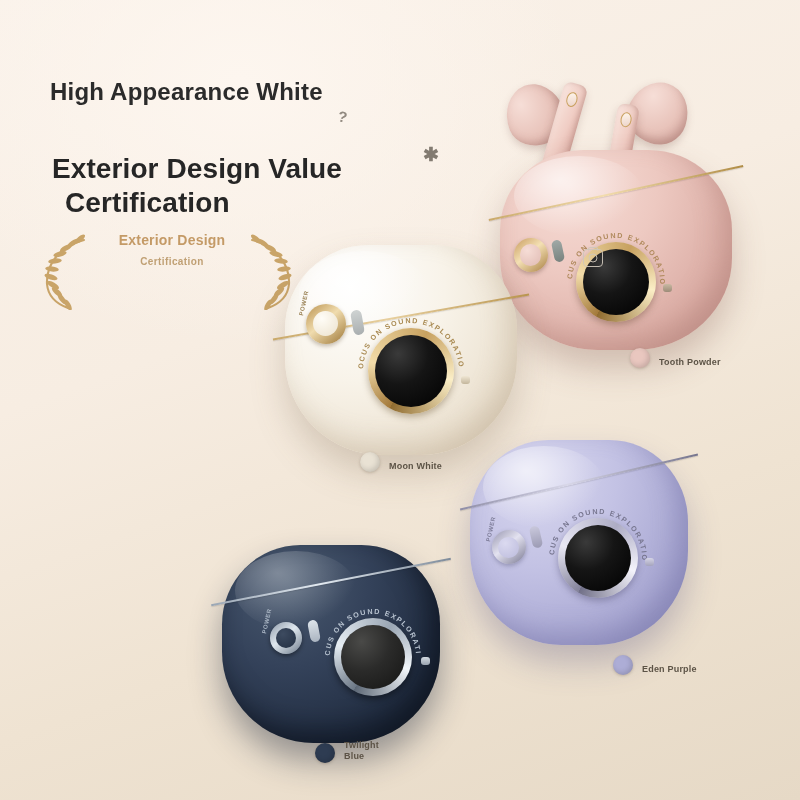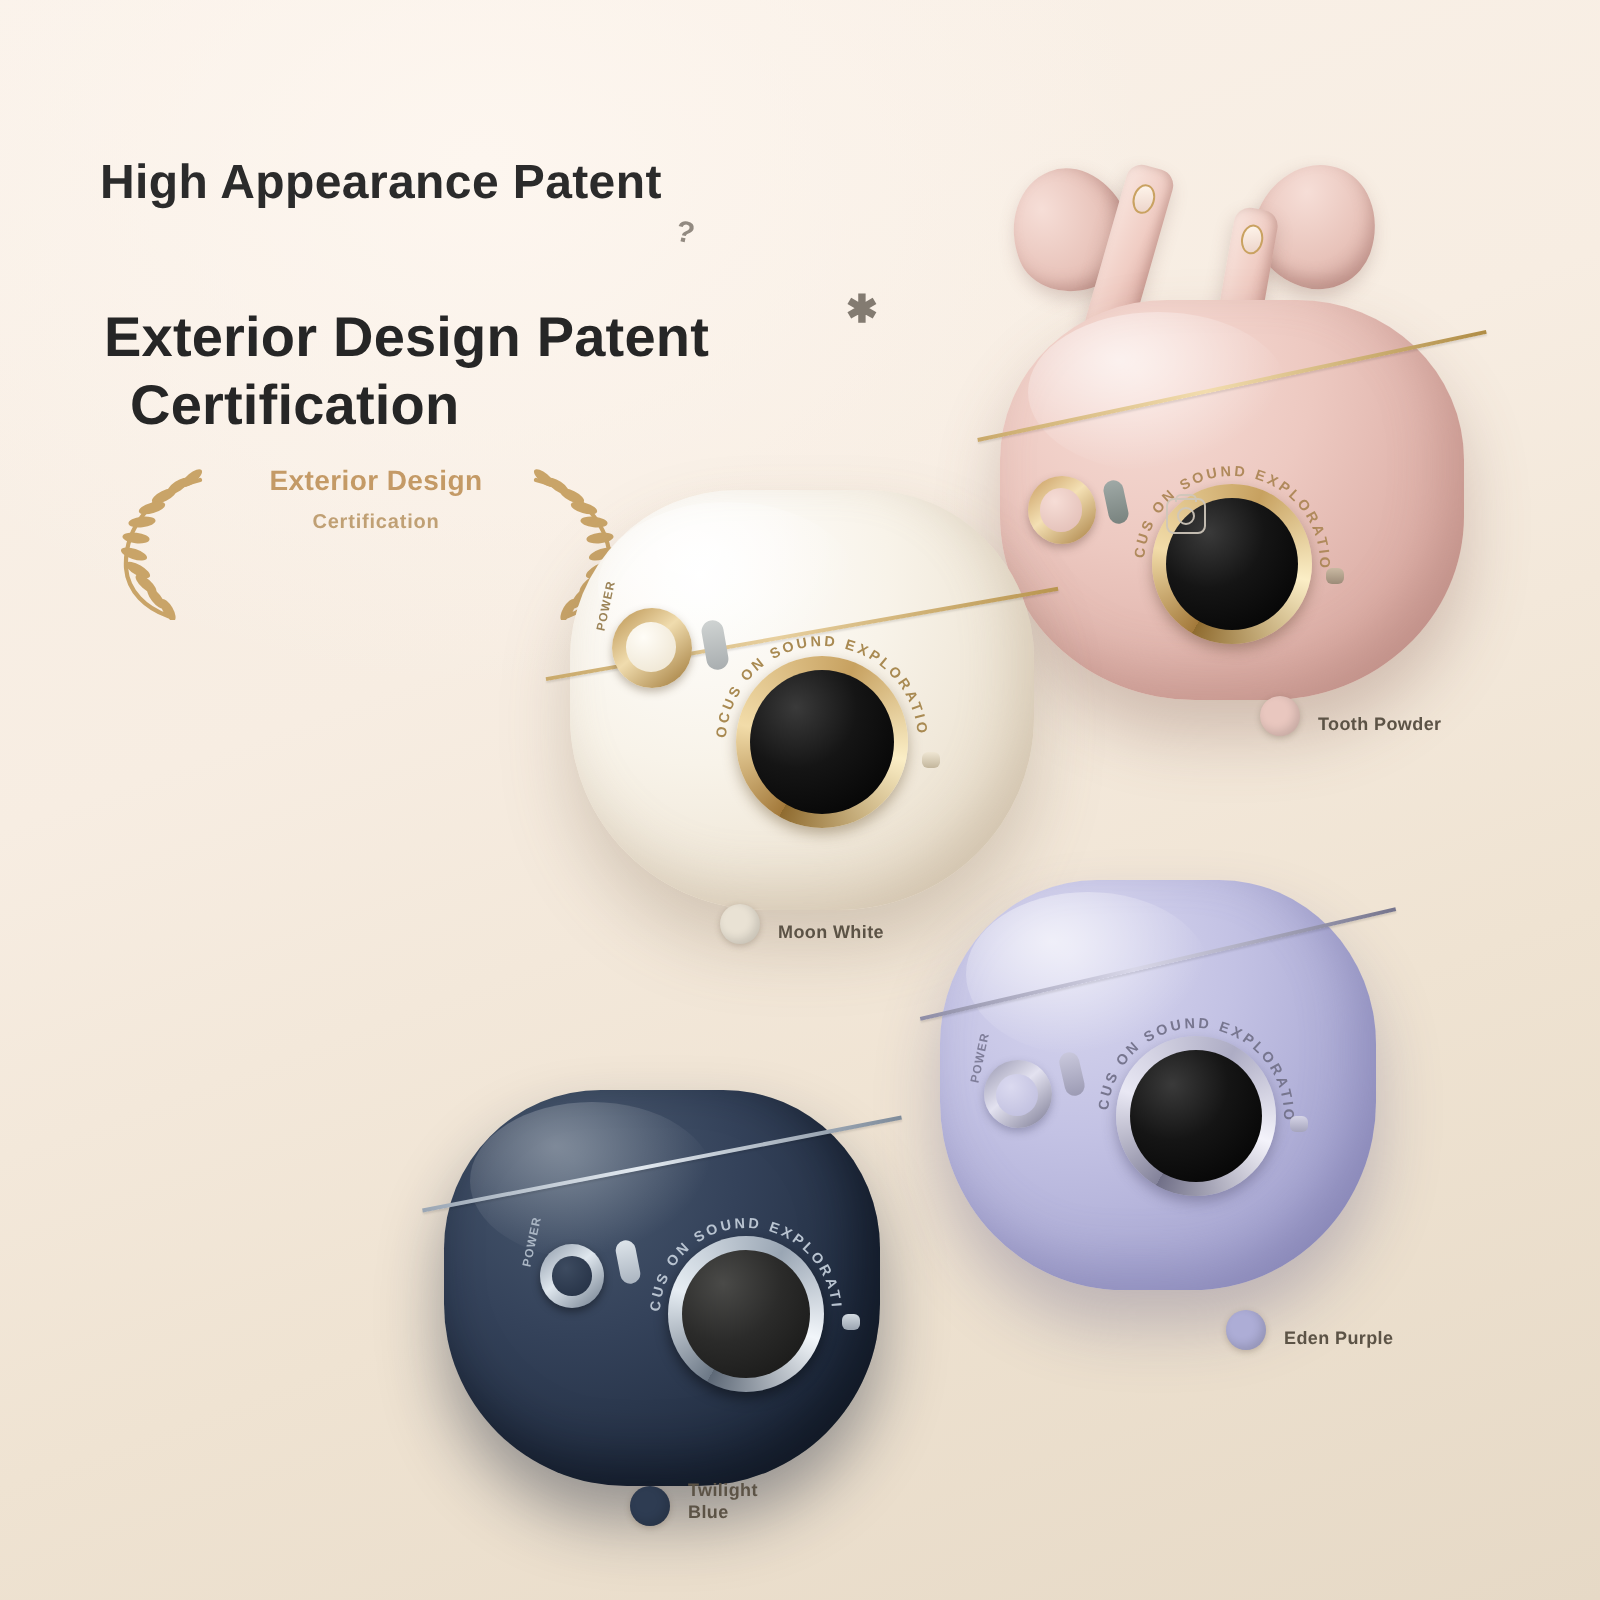--- a/index.html
+++ b/index.html
@@ -33,21 +33,21 @@
     line-height:1.2; letter-spacing:.1px;
   }
   .headline-2 .l2 { display:block; padding-left:13px; }
 
   
   .artifact { position:absolute; color:#6a6258; font-weight:bold; user-select:none; }
   .artifact.a1 { left:338px; top:108px; font-size:15px; transform:rotate(12deg); opacity:.72; }
   .artifact.a2 { left:423px; top:143px; font-size:19px; opacity:.82; }
 
   
-  .badge { position:absolute; left:52px; top:228px; width:266px; height:86px; }
+  .badge { position:absolute; left:36px; top:228px; width:266px; height:86px; }
 
   .badge-text { position:absolute; left:52px; top:4px; width:168px; text-align:center; }
   .badge-title {
     font-size:14px; font-weight:bold; color:#c49a66;
     line-height:1.2; letter-spacing:.2px;
   }
   .badge-title .l2 { display:block; padding-right:34px; }
   .badge-sub {
     margin-top:7px; font-size:10px; font-weight:bold;
     color:#c0a074; letter-spacing:.4px;
@@ -257,26 +257,26 @@
     line-height:1.45; letter-spacing:.1px; white-space:pre-line;
   }
 </style>
 </head>
 <body>
 
 <div id="stage">
 
   <div class="headline-block">
     <div class="headline-1">
-      <span>High Appearance Patent</span>
+      <span>High Appearance White</span>
     </div>
   </div>
 
   <div class="headline-2">
-    <span>Exterior Design Patent</span>
+    <span>Exterior Design Value</span>
     <span class="l2">Certification</span>
   </div>
 
   <span class="artifact a1">?</span>
   <span class="artifact a2">✱</span>
 
   <div class="badge">
 
     <svg class="laurel left" viewBox="0 0 52 76">
       <path d="M44 6 C20 12 6 30 7 50 C8 62 17 70 28 74" fill="none" stroke="#c9a468" stroke-width="2.1" stroke-linecap="round"></path>

